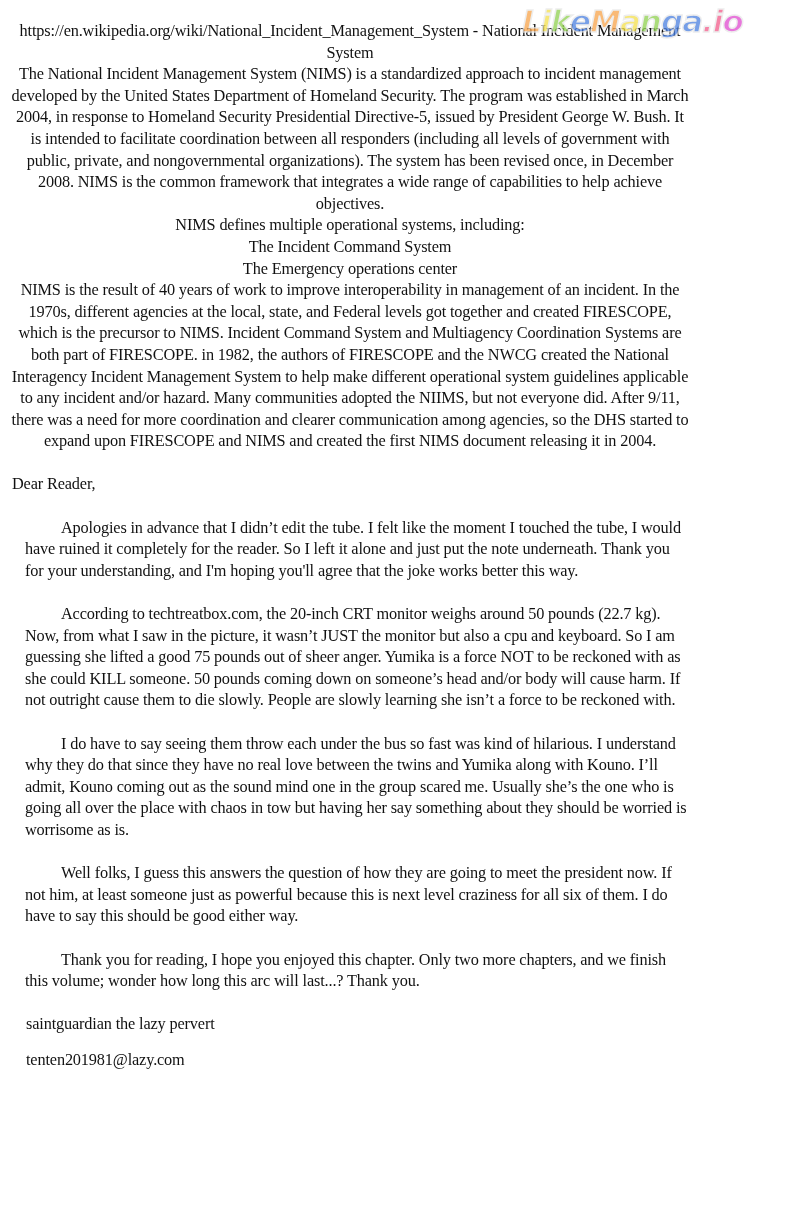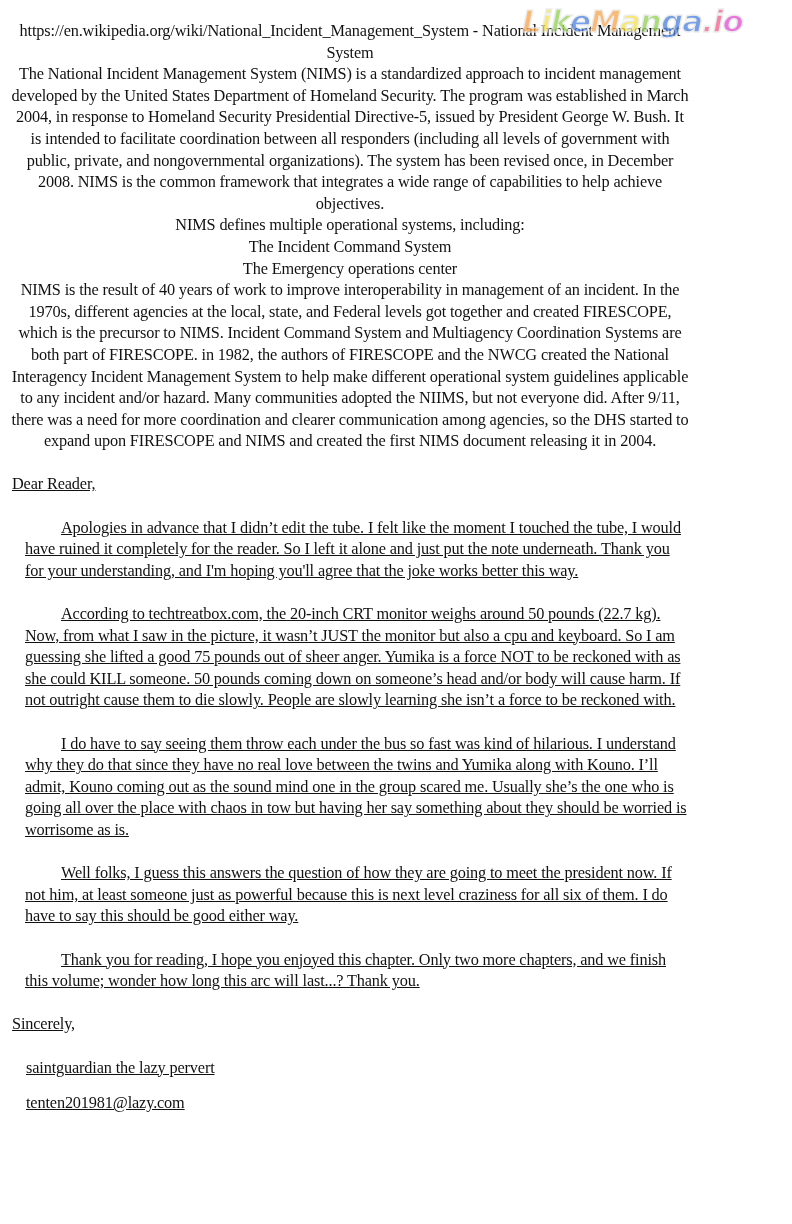--- a/index.html
+++ b/index.html
@@ -69,28 +69,27 @@
 
   <div class="center-block">
     <p class="url-line">https://en.wikipedia.org/wiki/National_Incident_Management_System - National Incident Management System</p>
     <p>The National Incident Management System (NIMS) is a standardized approach to incident management developed by the United States Department of Homeland Security. The program was established in March 2004, in response to Homeland Security Presidential Directive-5, issued by President George W. Bush. It is intended to facilitate coordination between all responders (including all levels of government with public, private, and nongovernmental organizations). The system has been revised once, in December 2008. NIMS is the common framework that integrates a wide range of capabilities to help achieve objectives.</p>
     <p>NIMS defines multiple operational systems, including:</p>
     <p>The Incident Command System</p>
     <p>The Emergency operations center</p>
     <p>NIMS is the result of 40 years of work to improve interoperability in management of an incident. In the 1970s, different agencies at the local, state, and Federal levels got together and created FIRESCOPE, which is the precursor to NIMS. Incident Command System and Multiagency Coordination Systems are both part of FIRESCOPE. in 1982, the authors of FIRESCOPE and the NWCG created the National Interagency Incident Management System to help make different operational system guidelines applicable to any incident and/or hazard. Many communities adopted the NIIMS, but not everyone did. After 9/11, there was a need for more coordination and clearer communication among agencies, so the DHS started to expand upon FIRESCOPE and NIMS and created the first NIMS document releasing it in 2004.</p>
   </div>
 
-  <div class="letter" style="margin-top:21.6px;text-decoration:underline;">
+  <div class="letter" style="margin-top:21.6px;">
     <p>Dear Reader,</p>
     <p class="indent">Apologies in advance that I didn’t edit the tube.  I felt like the moment I touched the tube, I would have ruined it completely for the reader.  So I left it alone and just put the note underneath.  Thank you for your understanding, and I'm hoping you'll agree that the joke works better this way.</p>
     <p class="indent">According to techtreatbox.com, the 20-inch CRT monitor weighs around 50 pounds (22.7 kg).  Now, from what I saw in the picture, it wasn’t JUST the monitor but also a cpu and keyboard.  So I am guessing she lifted a good 75 pounds out of sheer anger.  Yumika is a force NOT to be reckoned with as she could KILL someone.  50 pounds coming down on someone’s head and/or body will cause harm.  If not outright cause them to die slowly.  People are slowly learning she isn’t a force to be reckoned with.</p>
     <p class="indent">I do have to say seeing them throw each under the bus so fast was kind of hilarious.  I understand why they do that since they have no real love between the twins and Yumika along with Kouno.  I’ll admit, Kouno coming out as the sound mind one in the group scared me.  Usually she’s the one who is going all over the place with chaos in tow but having her say something about they should be worried is worrisome as is.</p>
     <p class="indent">Well folks, I guess this answers the question of how they are going to meet the president now.  If not him, at least someone just as powerful because this is next level craziness for all six of them.  I do have to say this should be good either way.</p>
     <p class="indent">Thank you for reading, I hope you enjoyed this chapter.  Only two more chapters, and we finish this volume; wonder how long this arc will last...? Thank you.</p>
-    <p>Sincerely,</p>
     <p class="tight">saintguardian the lazy pervert</p>
     <p class="tight">tenten201981@lazy.com</p>
   </div>
 
 </div>
 
 <div class="watermark" id="watermark">
     <span style="color: rgb(247, 164, 74);">L</span>
     <span style="color: rgb(244, 224, 77);">i</span>
     <span style="color: rgb(143, 209, 79);">k</span>

